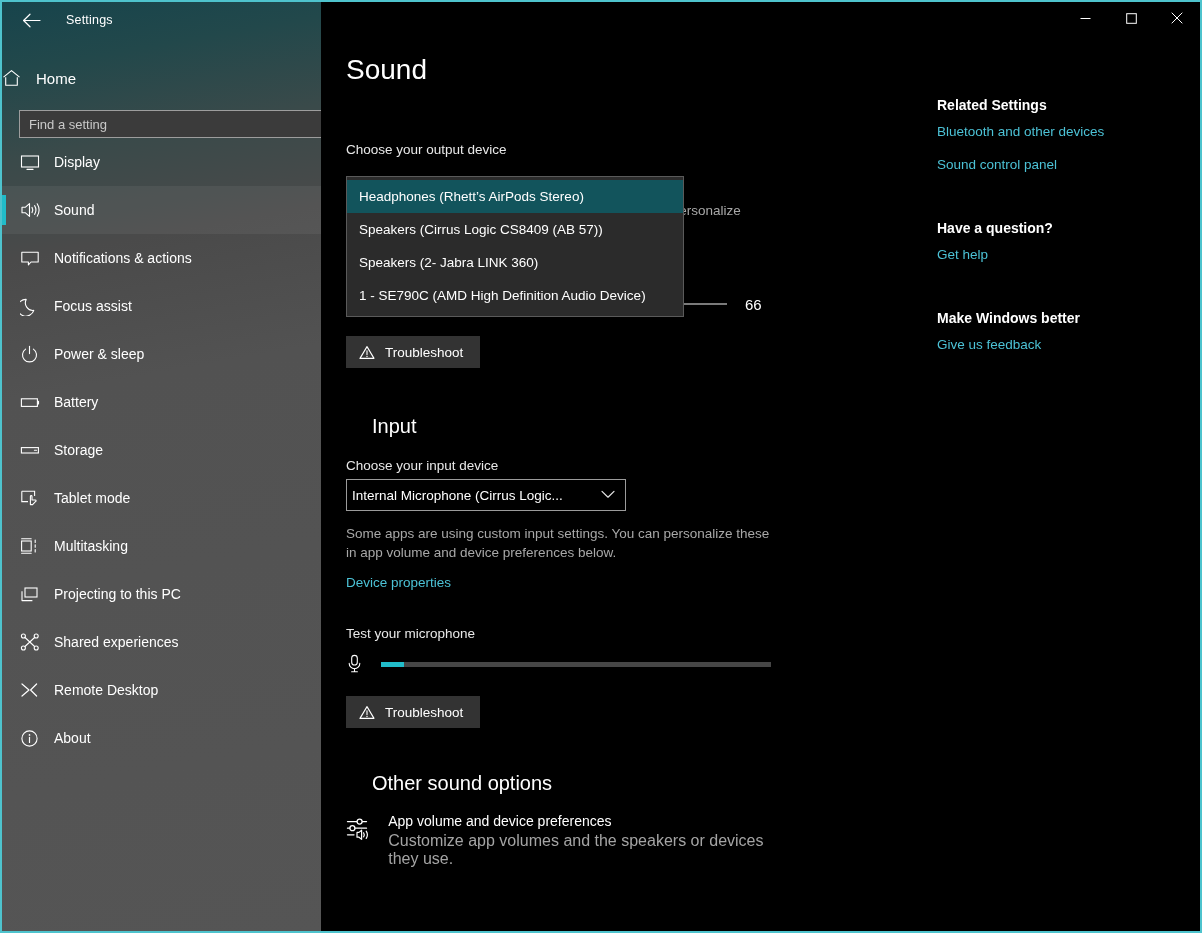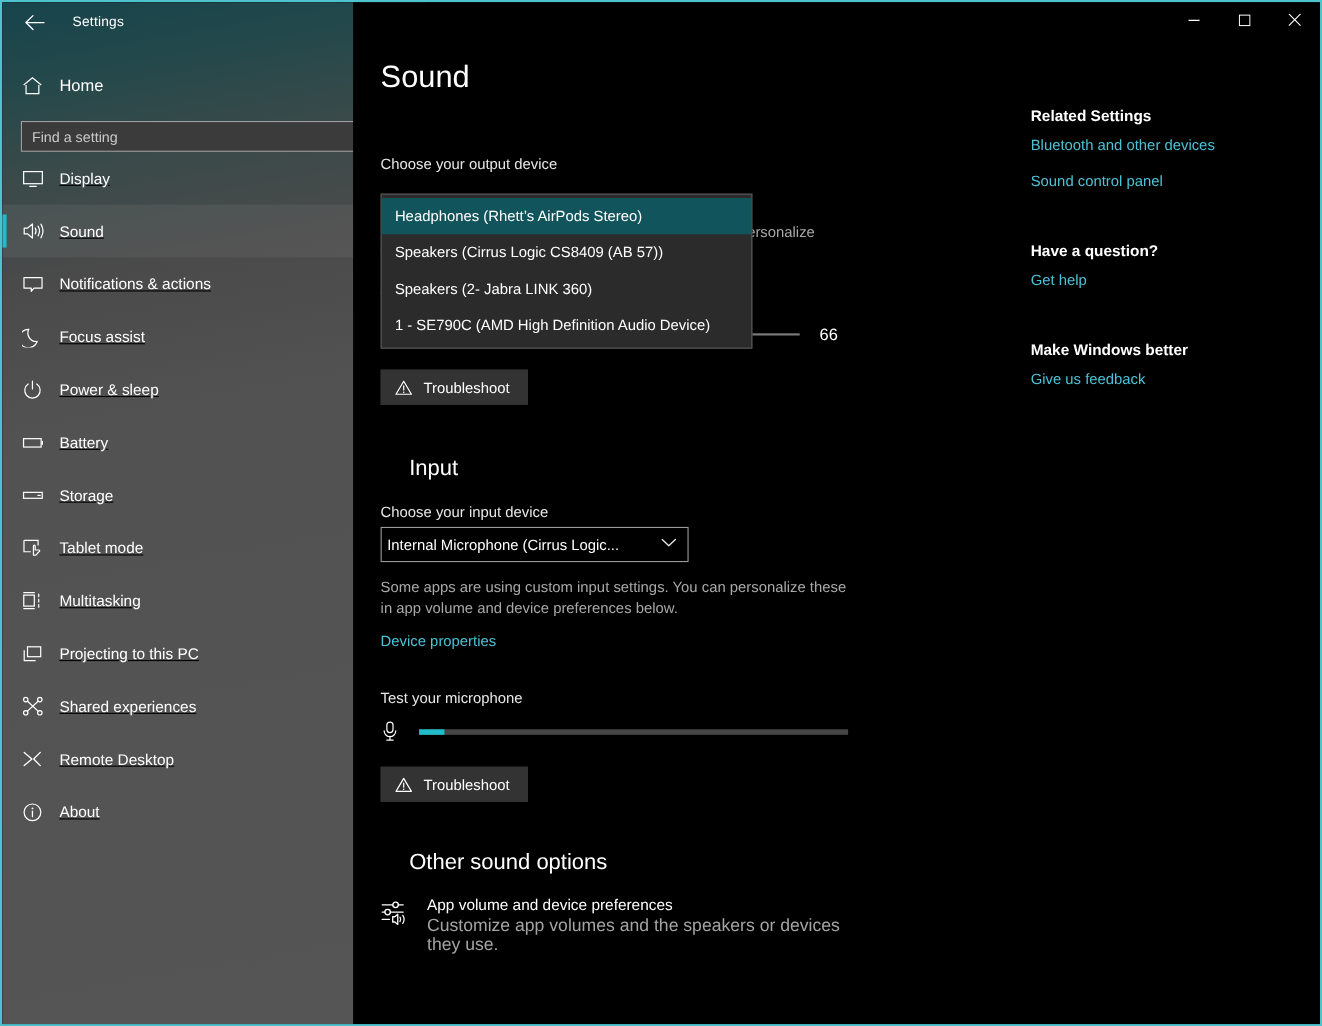--- a/index.html
+++ b/index.html
@@ -50,21 +50,20 @@
     margin-left: 18px;
     font-size: 12.5px;
     color: #ffffff;
     letter-spacing: 0.2px;
   }
 
   .home-row {
     display: flex;
     align-items: center;
     height: 44px;
-    padding-left: 18px;
     margin-top: 18px;
     cursor: default;
   }
   .home-row .ic { width: 30px; color: #fff; display: flex; align-items: center; }
   .home-row .lb { font-size: 15px; color: #ffffff; margin-left: 4px; }
 
   #search-wrap {
     margin: 10px 16px 0 17px;
     height: 28px;
     background: #3b3b3b;
@@ -93,21 +92,20 @@
     color: #ffffff;
   }
 
   .nav-item {
     position: relative;
     display: flex;
     align-items: center;
     height: 48px;
     padding-left: 18px;
     cursor: default;
-    text-decoration: underline;
   }
   .nav-item .ic {
     width: 28px;
     display: flex; align-items: center; justify-content: flex-start;
     color: #ffffff;
   }
   .nav-item .lb {
     font-size: 14px;
     color: #ffffff;
     margin-left: 6px;

